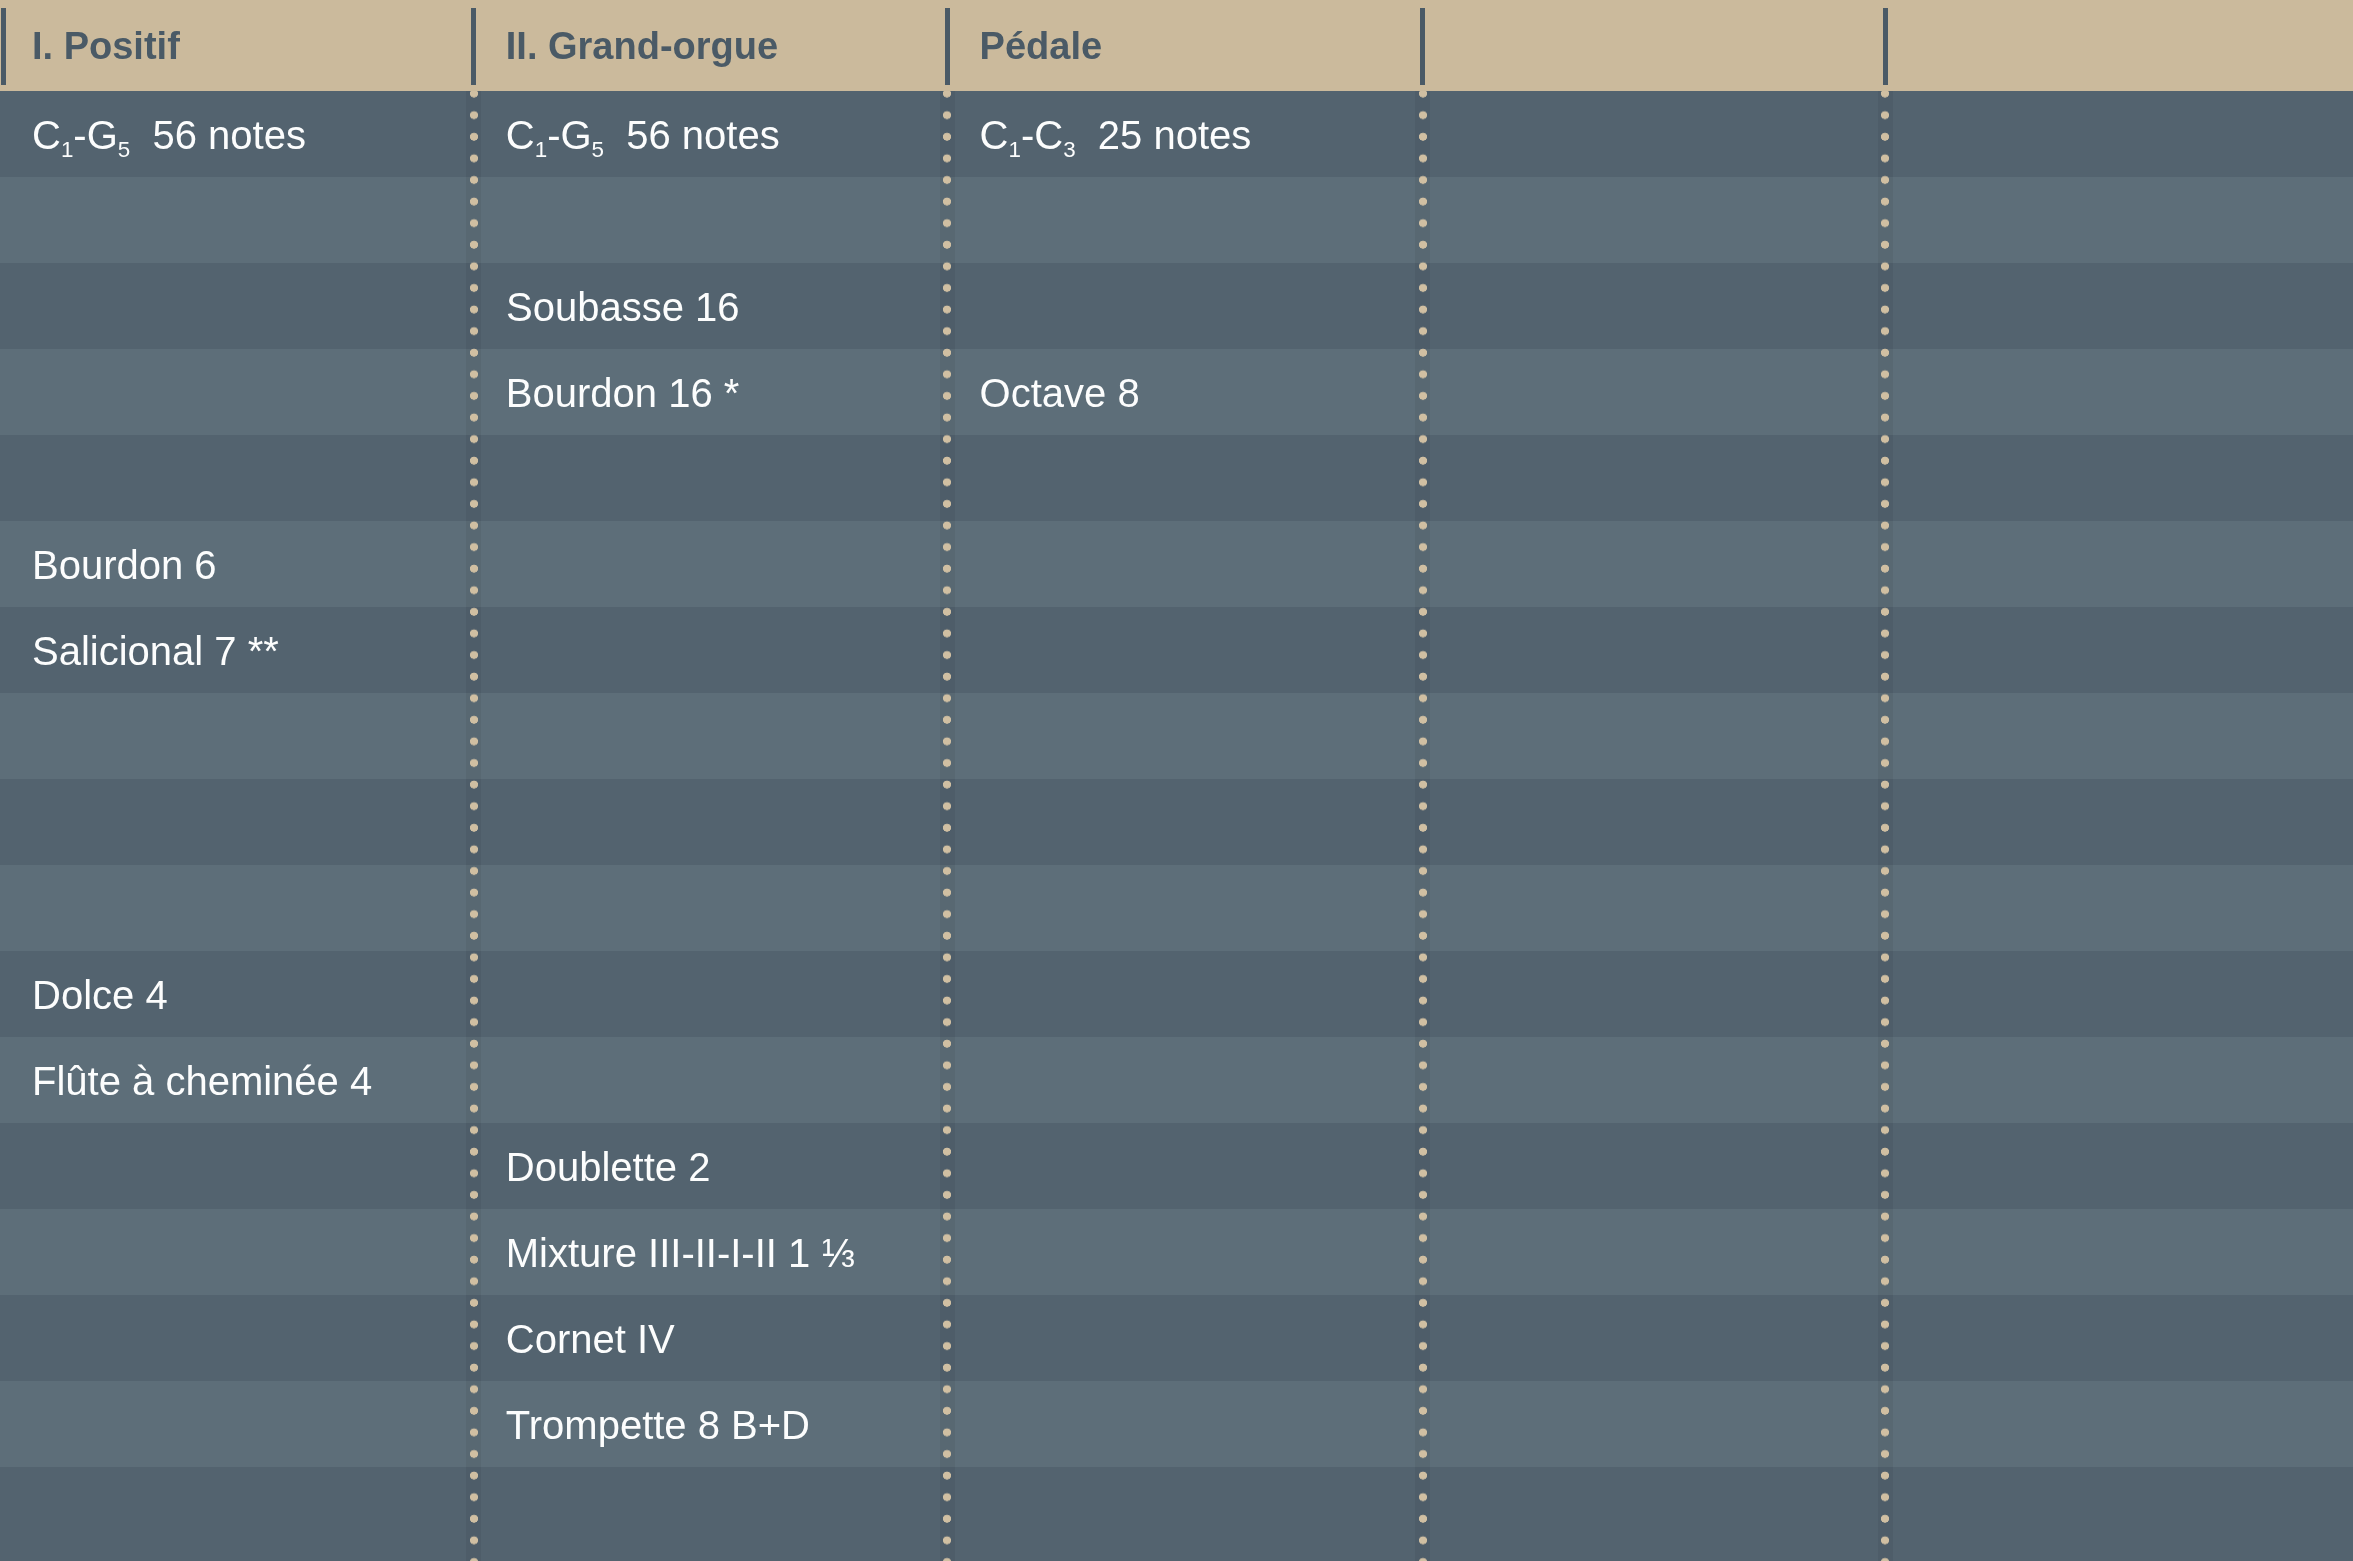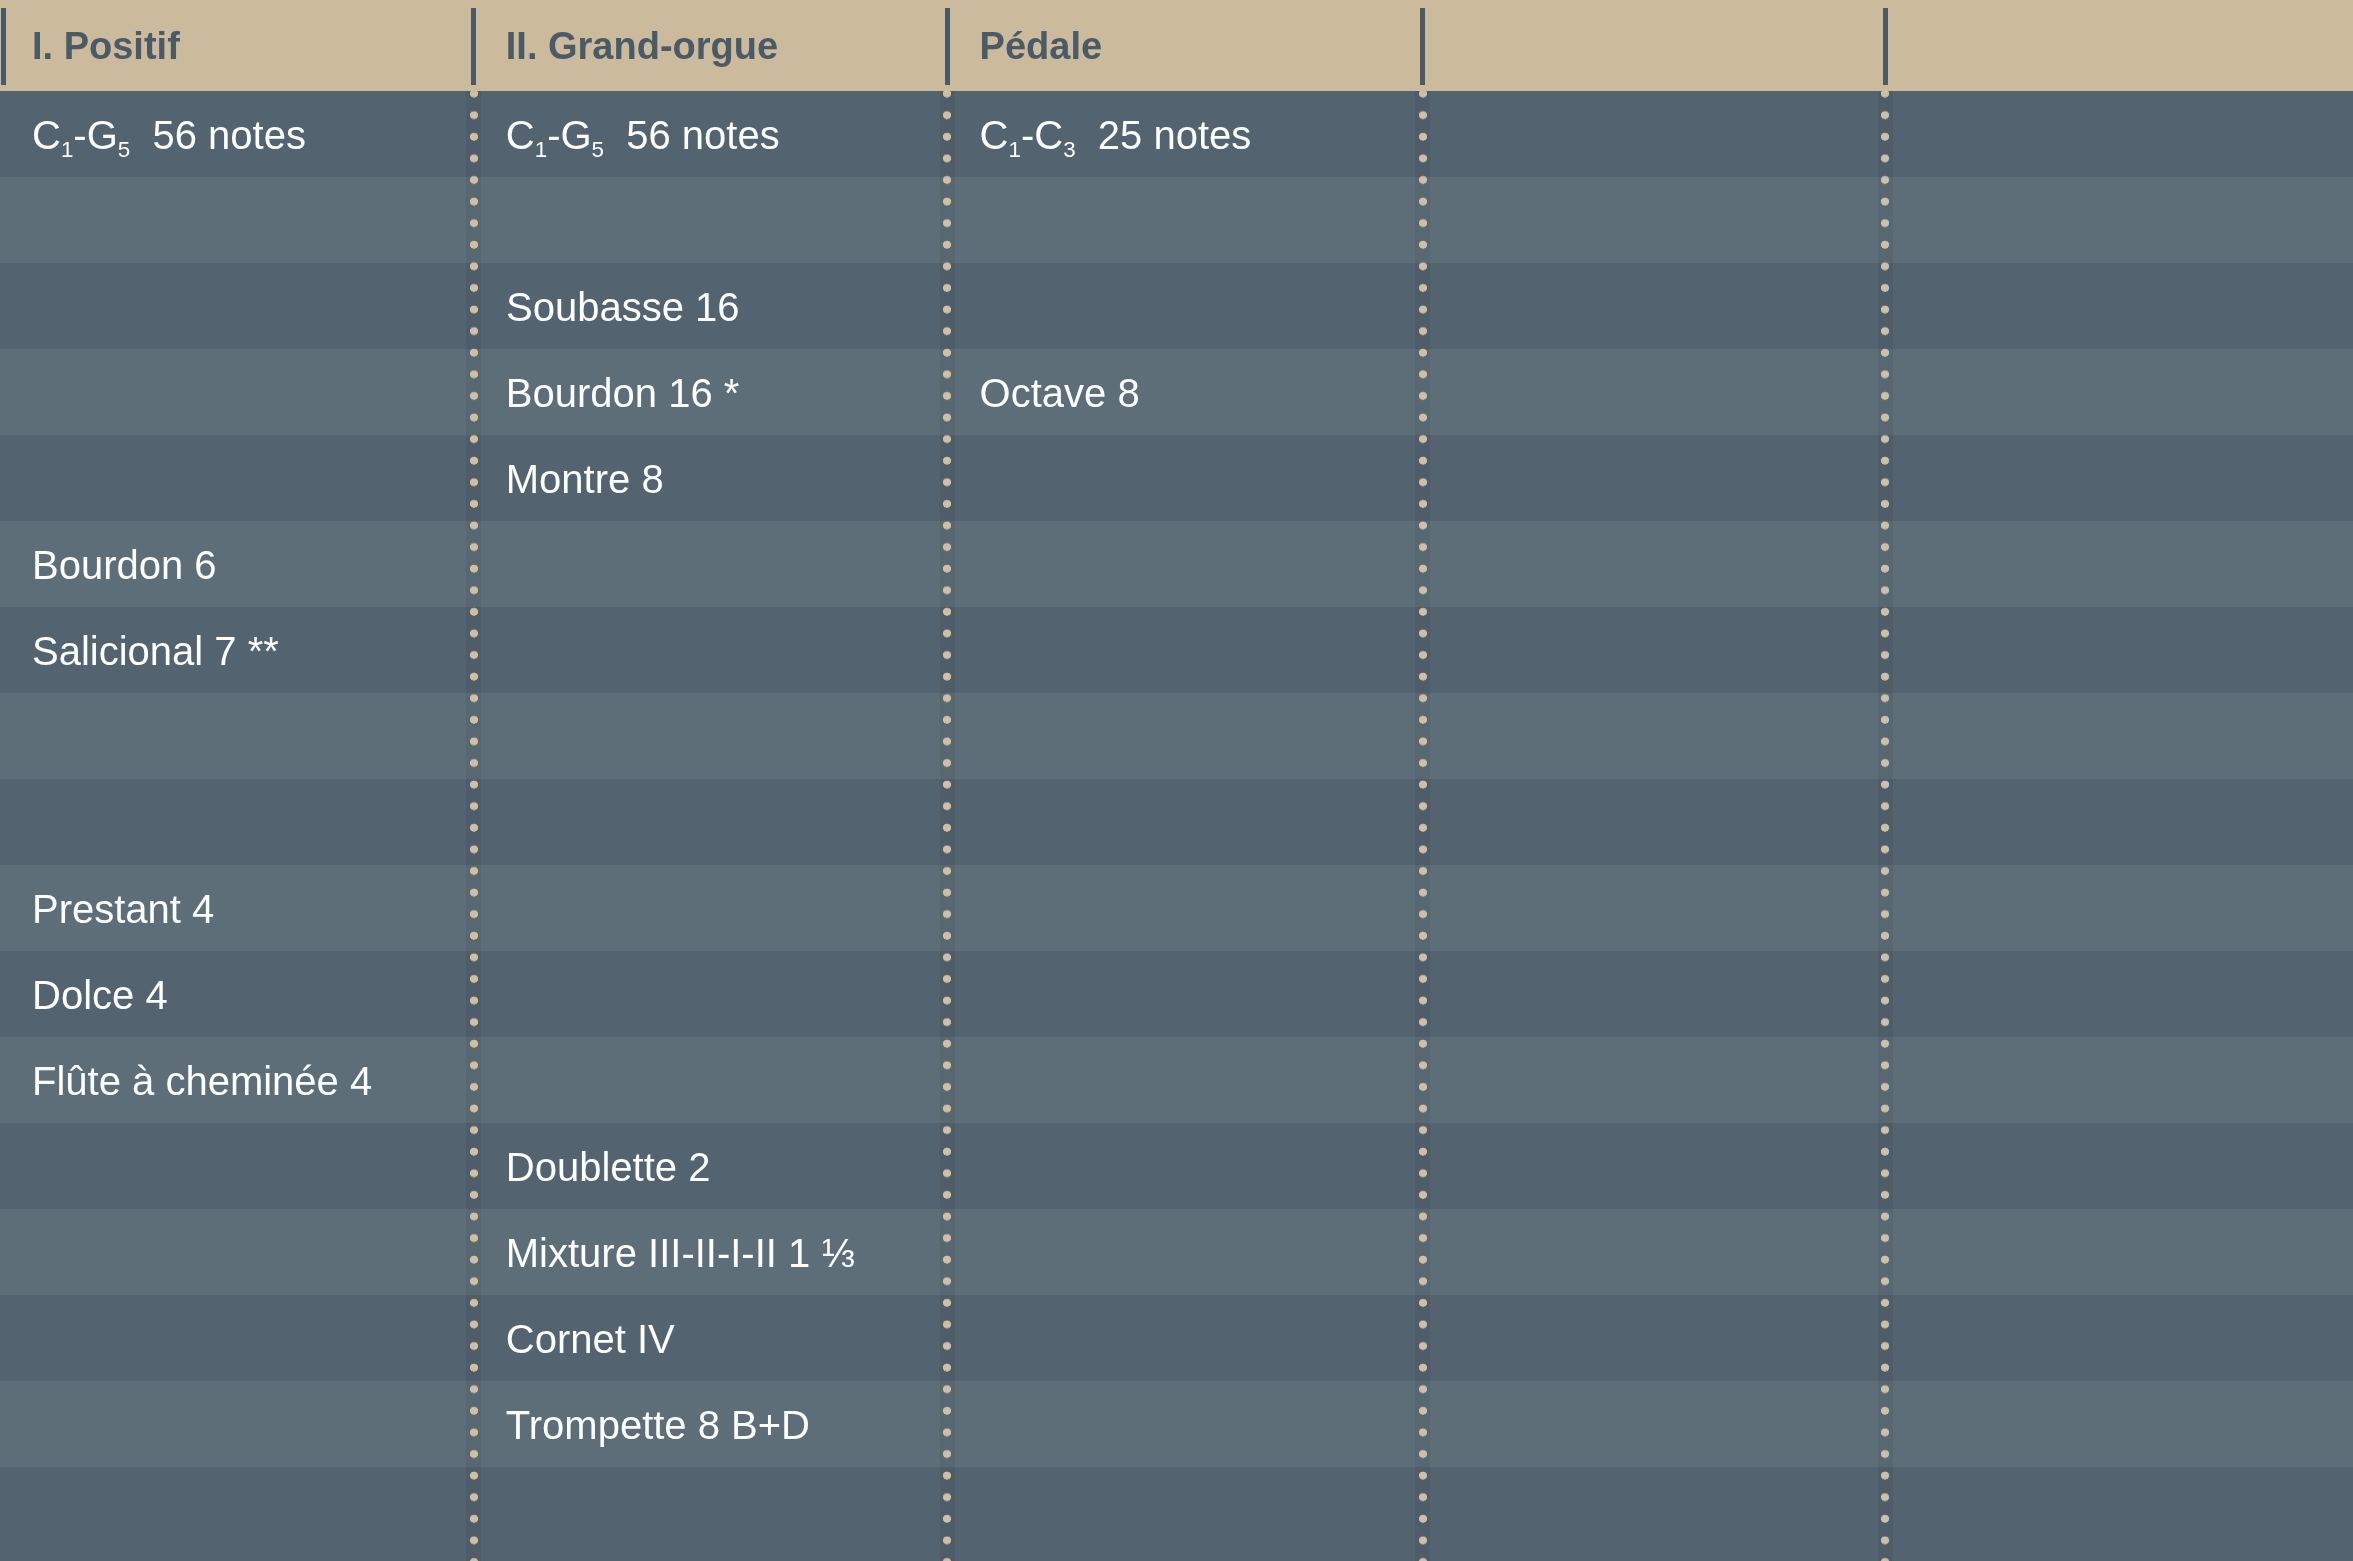--- a/index.html
+++ b/index.html
@@ -155,21 +155,20 @@
       </div>
       <div class="row light">
         <div class="cell c0"></div>
         <div class="cell c1"><span>Bourdon 16 *</span></div>
         <div class="cell c2"><span>Octave 8</span></div>
         <div class="cell c3"></div>
         <div class="cell c4"></div>
       </div>
       <div class="row dark">
         <div class="cell c0"></div>
-        <div class="cell c1"><span>Montre 8</span></div>
         <div class="cell c2"></div>
         <div class="cell c3"></div>
         <div class="cell c4"></div>
       </div>
       <div class="row light">
         <div class="cell c0"><span>Bourdon 6</span></div>
         <div class="cell c1"></div>
         <div class="cell c2"></div>
         <div class="cell c3"></div>
         <div class="cell c4"></div>
@@ -187,21 +186,20 @@
         <div class="cell c3"></div>
         <div class="cell c4"></div>
       </div>
       <div class="row dark">
         <div class="cell c1"></div>
         <div class="cell c2"></div>
         <div class="cell c3"></div>
         <div class="cell c4"></div>
       </div>
       <div class="row light">
-        <div class="cell c0"><span>Prestant 4</span></div>
         <div class="cell c1"></div>
         <div class="cell c2"></div>
         <div class="cell c3"></div>
         <div class="cell c4"></div>
       </div>
       <div class="row dark">
         <div class="cell c0"><span>Dolce 4</span></div>
         <div class="cell c1"></div>
         <div class="cell c2"></div>
         <div class="cell c3"></div>

